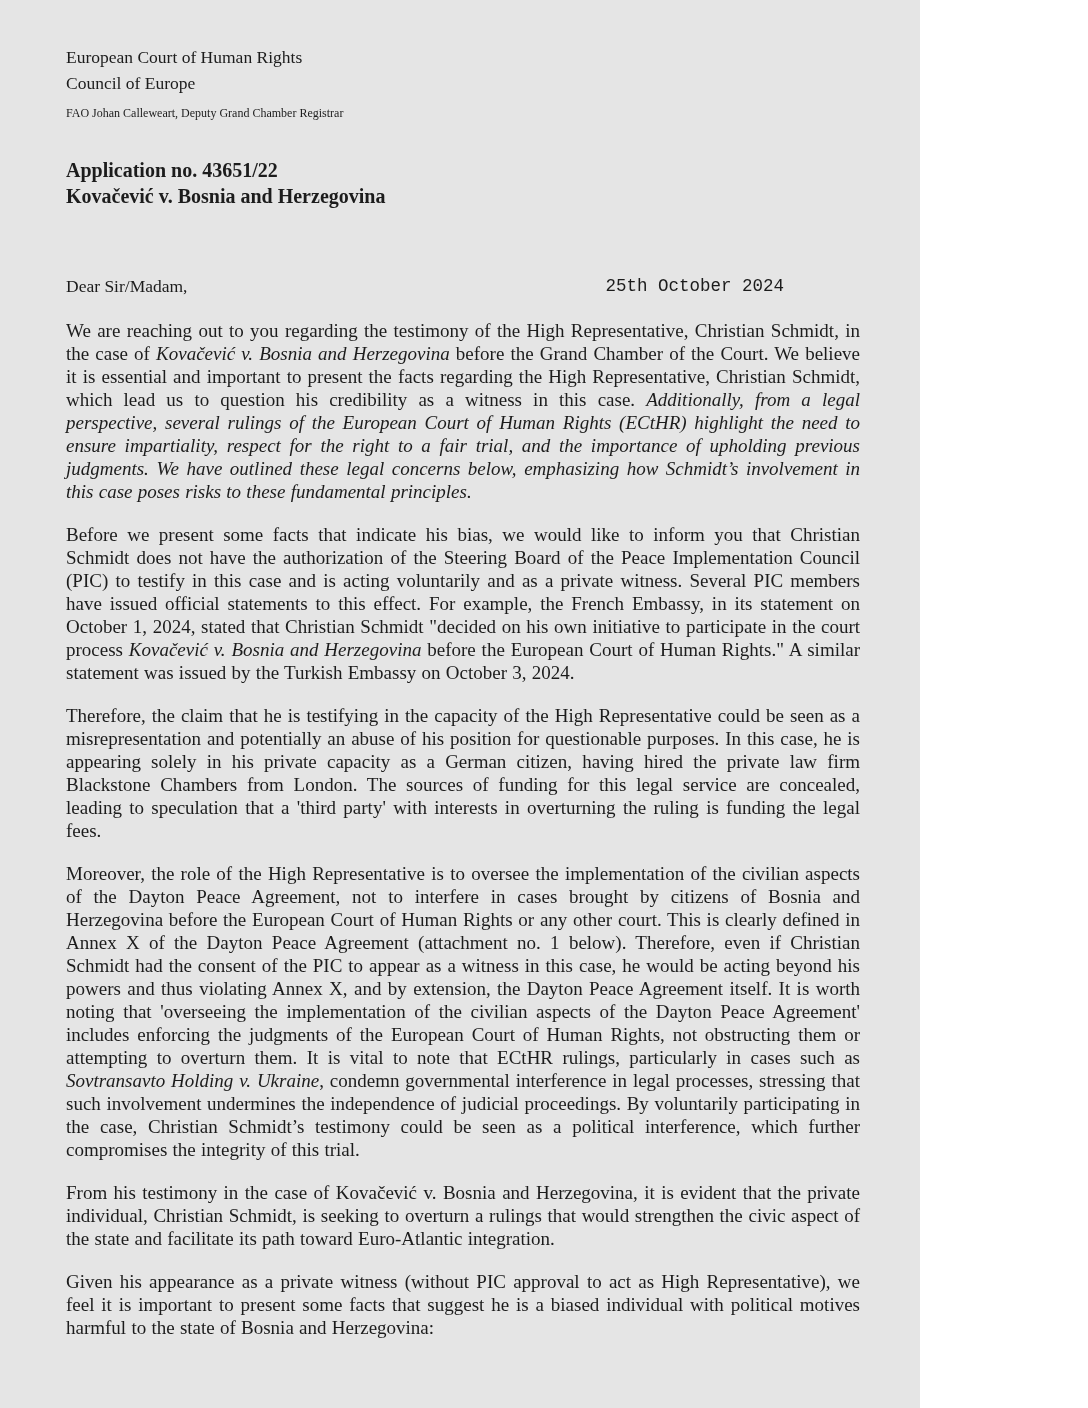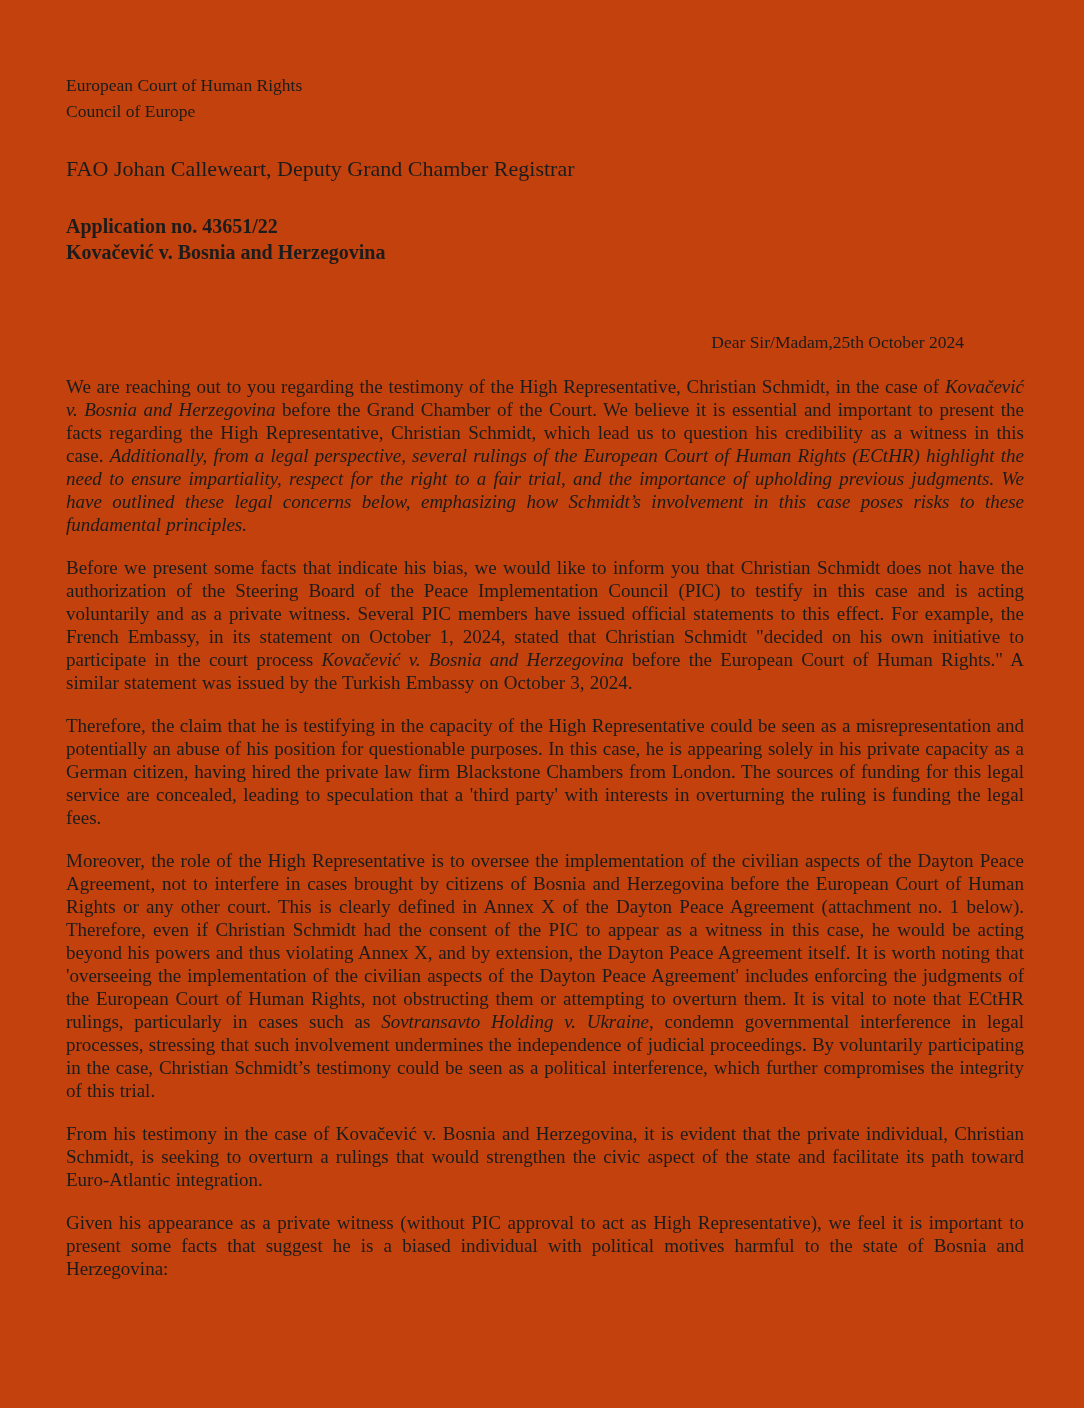--- a/index.html
+++ b/index.html
@@ -2,53 +2,54 @@
 <html><head>
 <meta charset="utf-8">
 <style>
   html, body {
     margin: 0;
     padding: 0;
     background: #ffffff;
   }
   .page {
     position: relative;
-    width: 1084px;
+    width: 920px;
     height: 1408px;
-    background: #c2410c;
+    background: #e5e5e5;
     box-sizing: border-box;
-    padding: 72px 60px 0 66px;
+    padding: 44px 60px 0 66px;
     font-family: "Liberation Serif", "DejaVu Serif", serif;
     color: #1c1c1c;
     overflow: hidden;
   }
   .address-block div {
     font-size: 17.5px;
     line-height: 26px;
   }
   .fao-line {
-    margin-top: 32px;
-    font-size: 22px;
+    margin-top: 4px;
+    font-size: 12px;
     line-height: 26px;
   }
   .case-ref {
     margin-top: 31px;
     font-weight: bold;
     font-size: 20px;
     line-height: 26px;
   }
   .salutation-row {
     margin-top: 64px;
     display: flex;
-    justify-content: flex-end;
+    justify-content: space-between;
     font-size: 17.5px;
     line-height: 26px;
   }
   .salutation-row .date {
-    margin-right: 60px;
+    margin-right: 76px;
+    font-family: Liberation Mono, monospace;
   }
   .letter-body p.para {
     margin: 20px 0 0 0;
     text-align: justify;
     font-size: 19px;
     line-height: 23px;
     word-spacing: 0.5px;
   }
   .letter-body em {
     font-style: italic;

